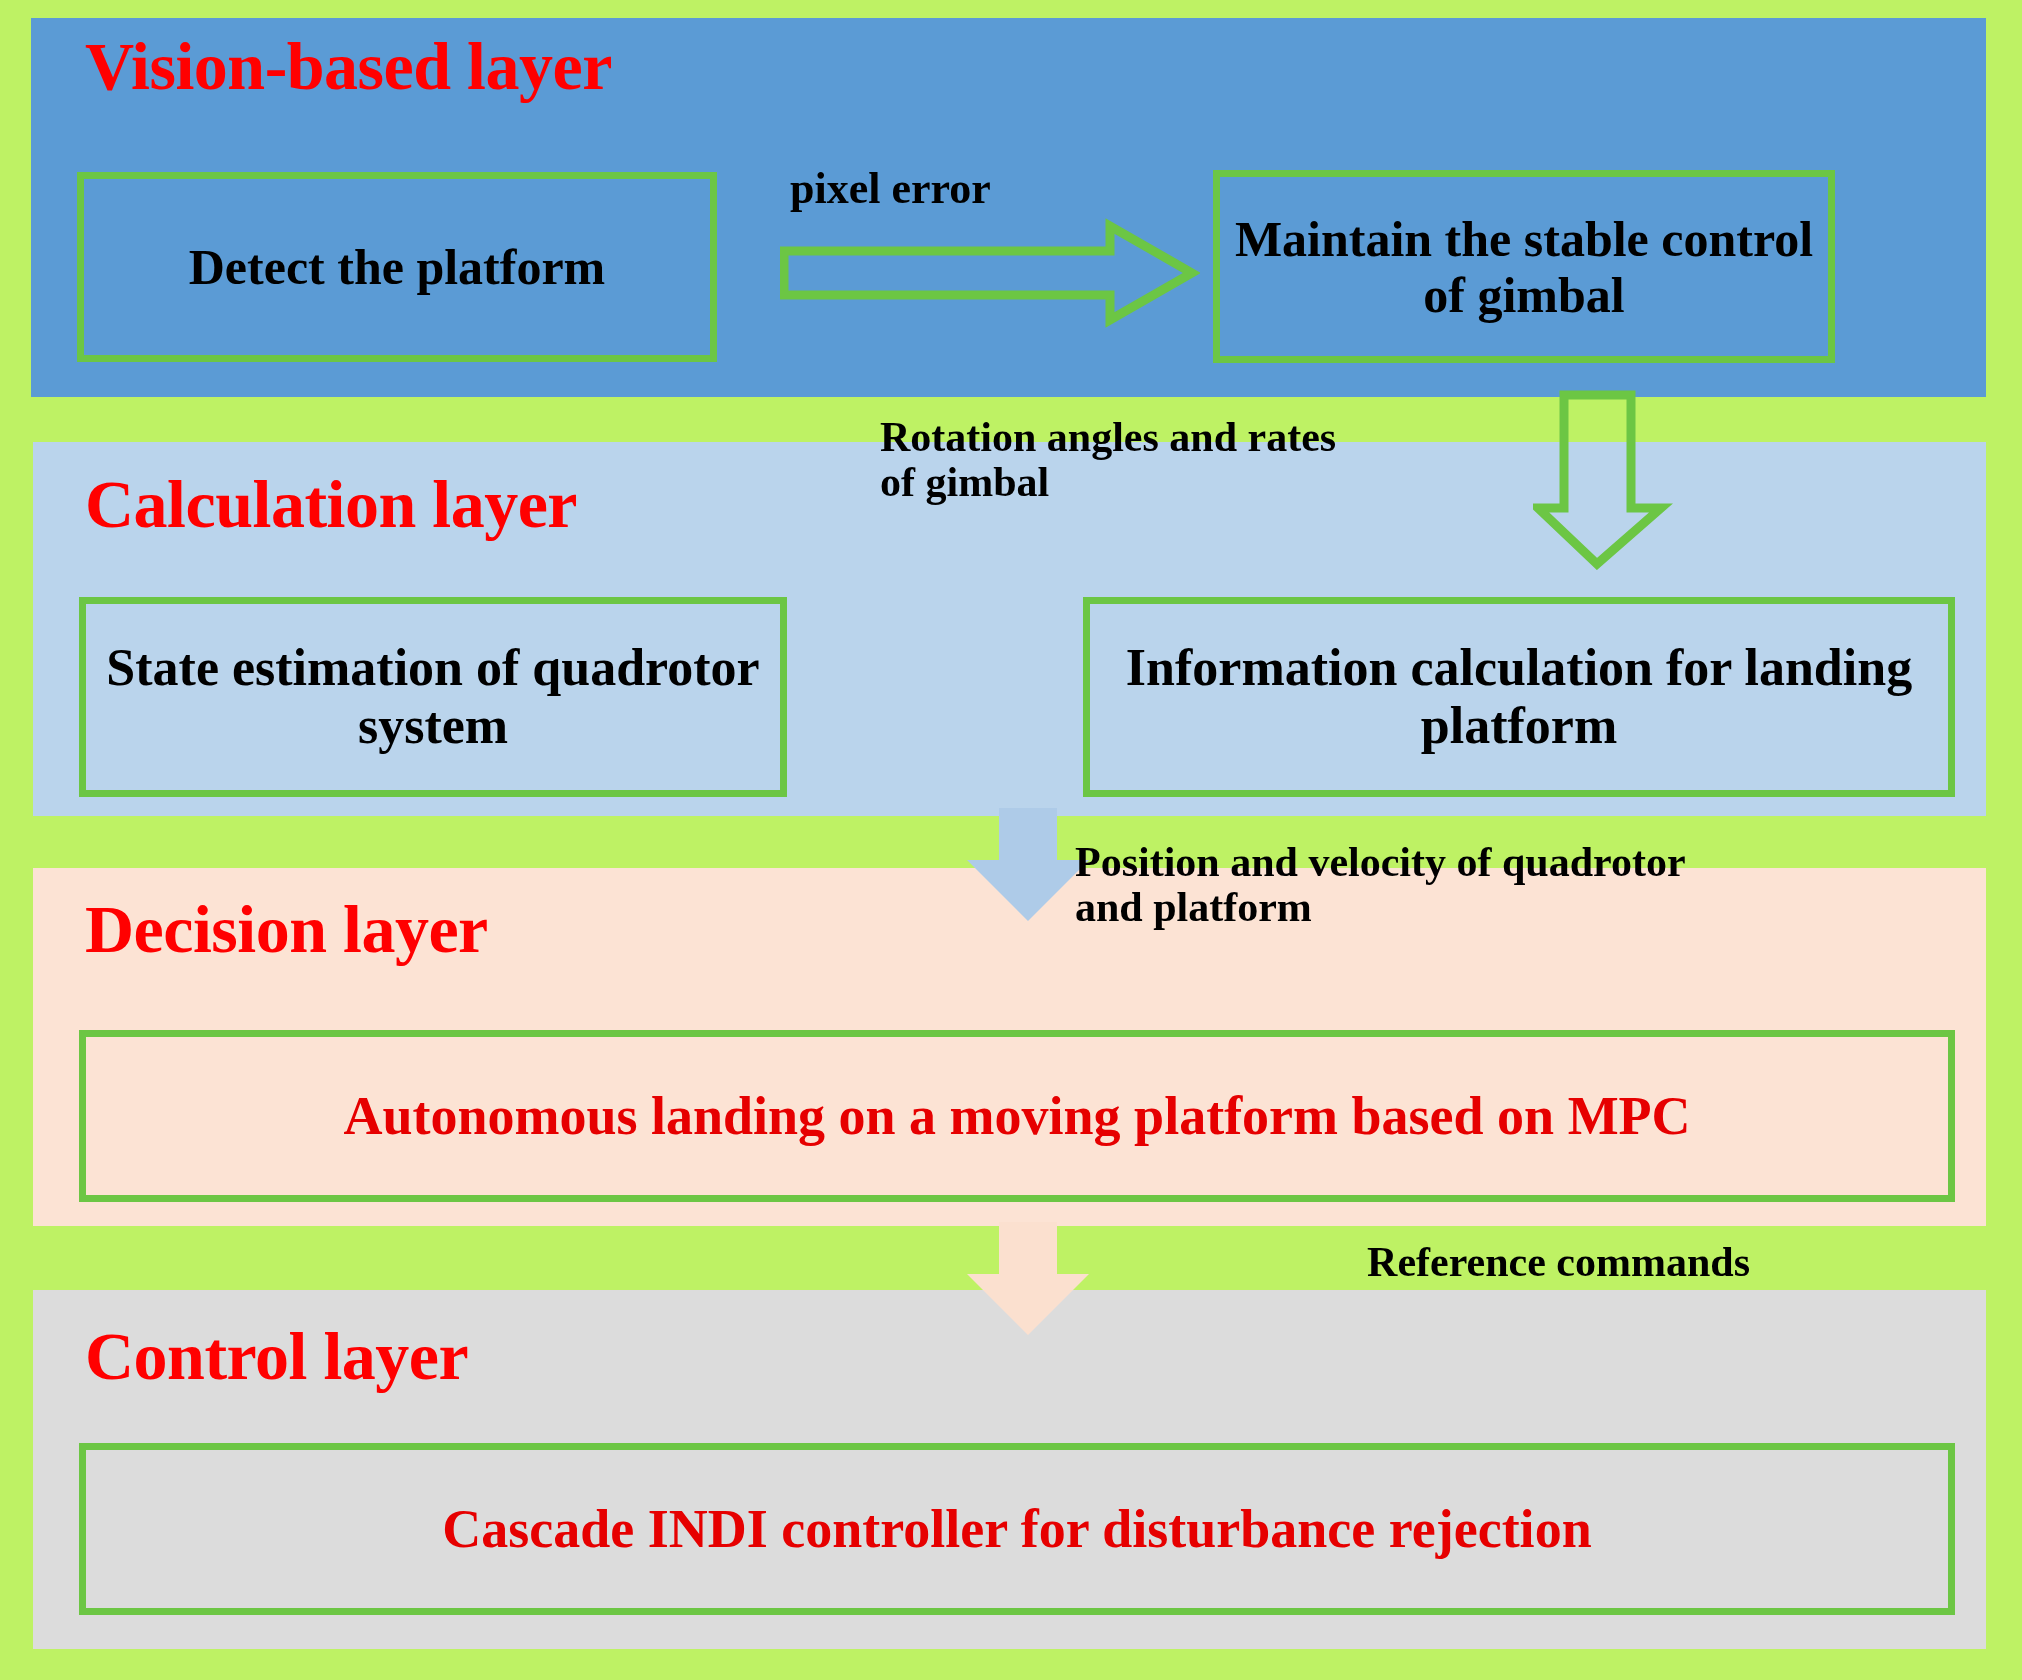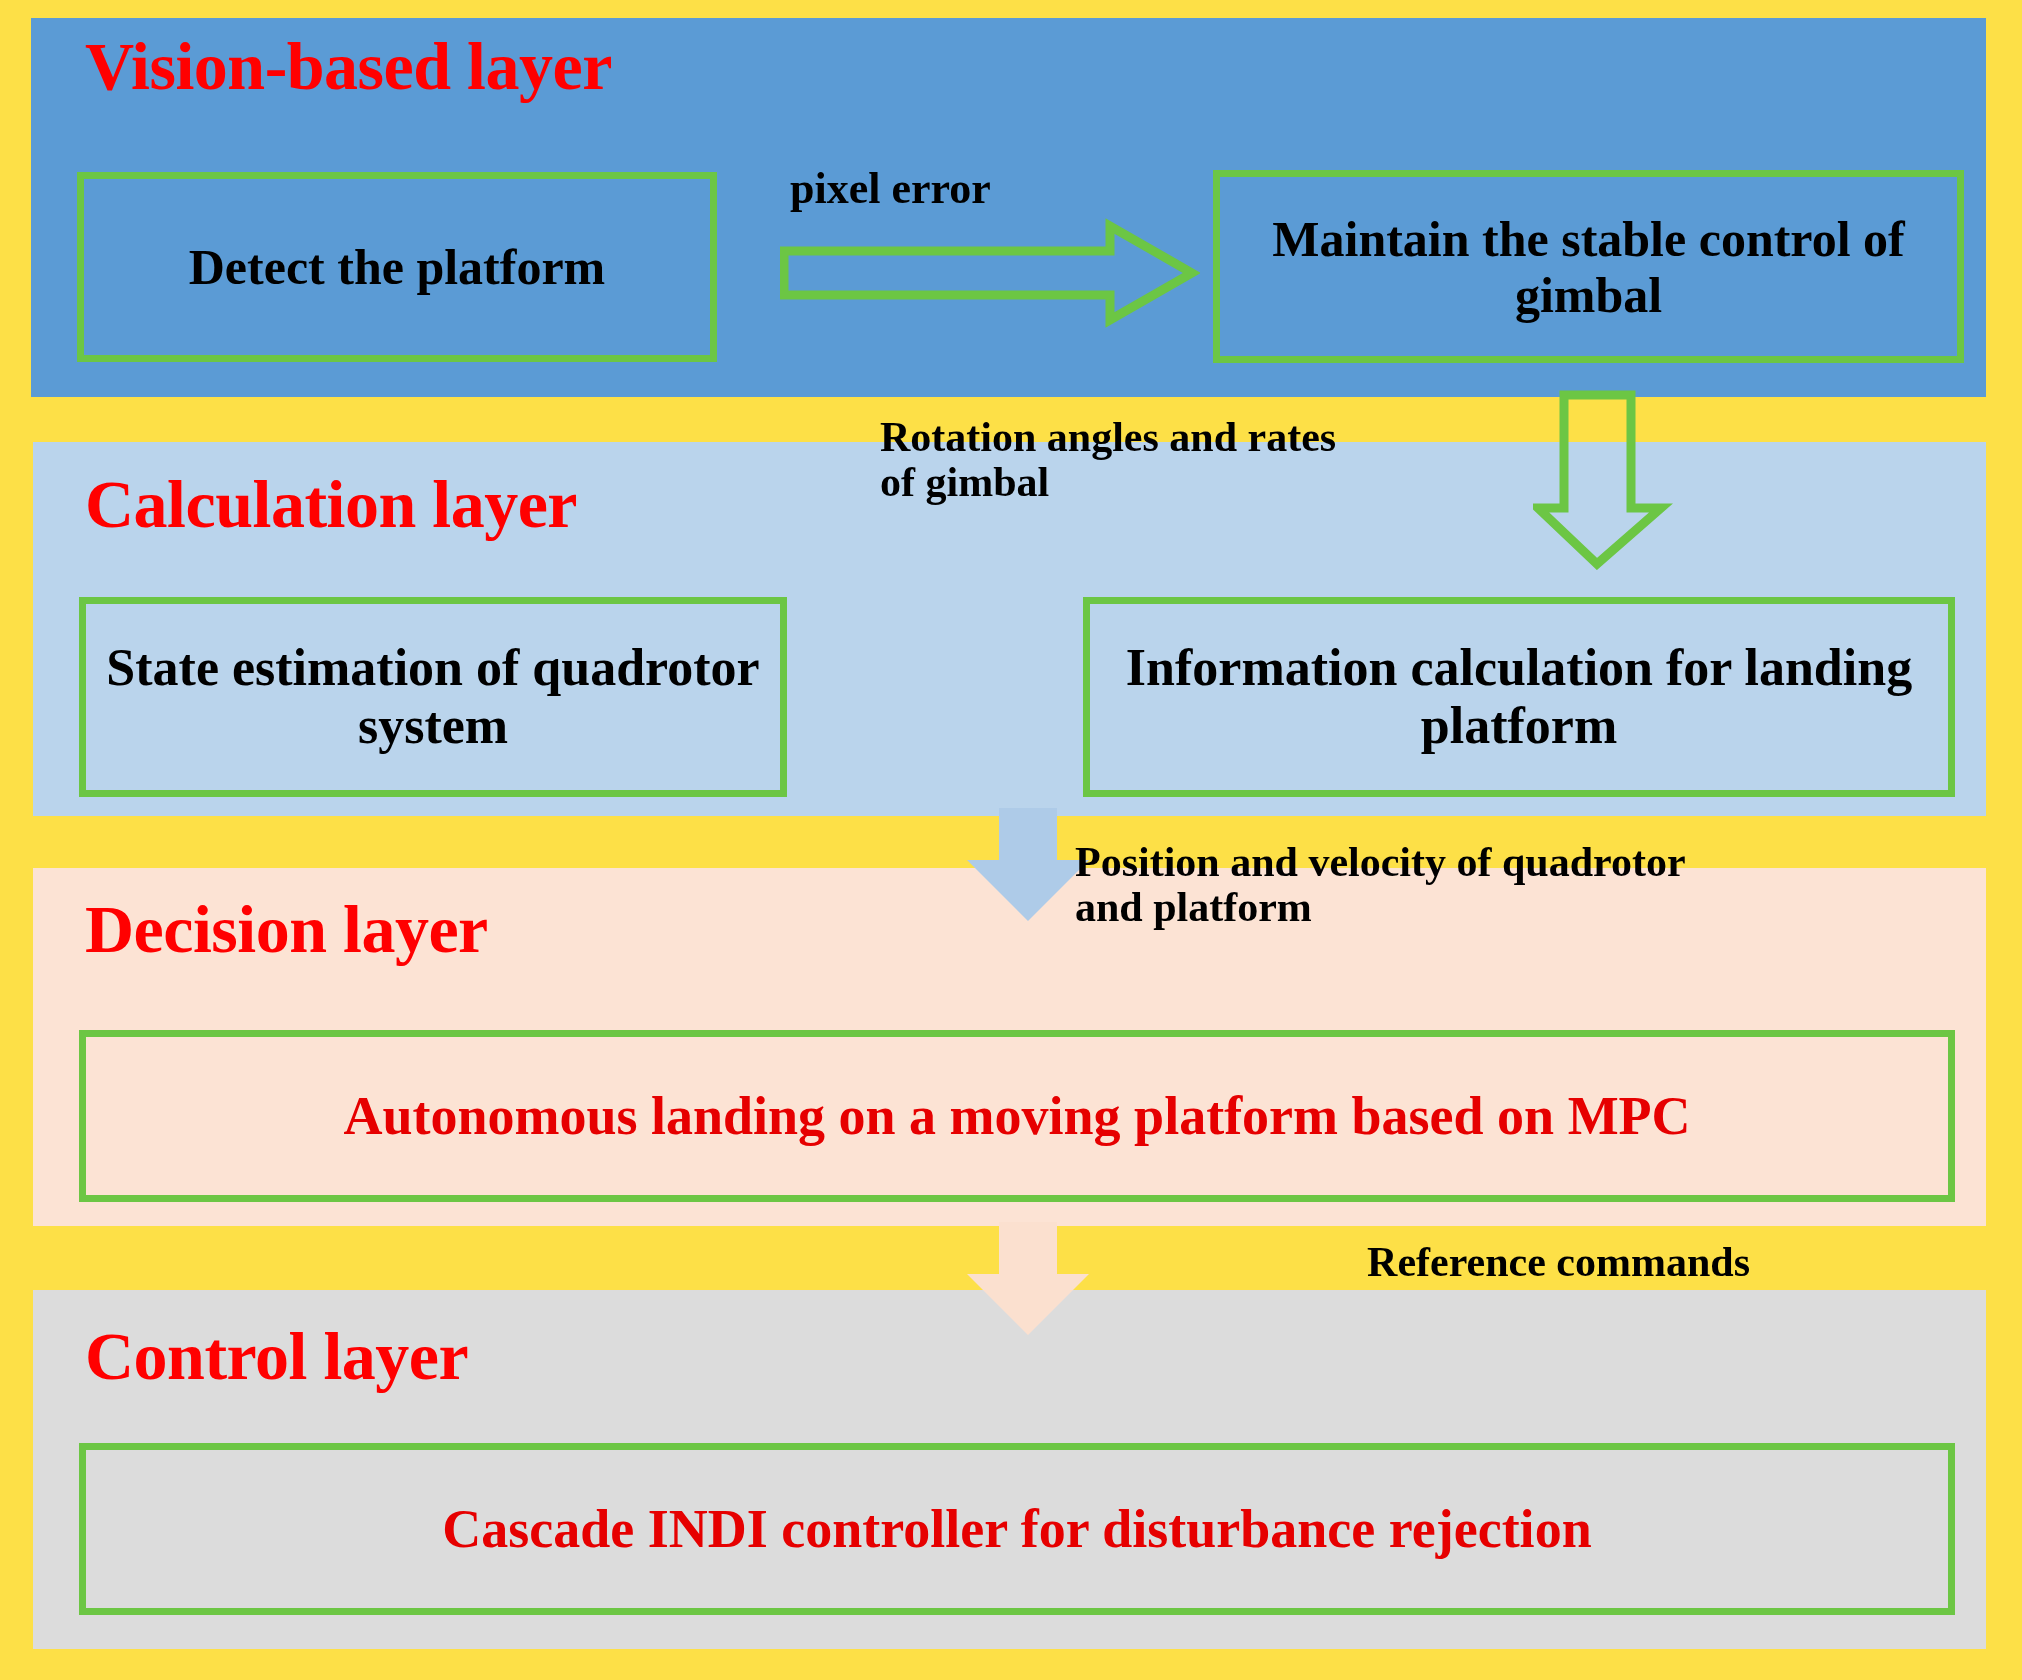--- a/index.html
+++ b/index.html
@@ -10,21 +10,21 @@
   body {
     width: 2022px;
     height: 1680px;
     font-family: "Liberation Serif", "DejaVu Serif", serif;
     overflow: hidden;
   }
   #canvas {
     position: relative;
     width: 2022px;
     height: 1680px;
-    background: #fde047;
+    background: #bef264;
     text-decoration: underline;
   }
 
   
   .layer-band {
     position: absolute;
     box-sizing: border-box;
   }
   .band-vision      { left: 31px;  top: 18px;   width: 1955px; height: 379px; background: #5B9BD5; }
   .band-calculation { left: 33px;  top: 442px;  width: 1953px; height: 374px; background: #BAD4EC; }
@@ -57,21 +57,21 @@
     text-align: center;
     color: #000000;
     font-weight: bold;
     line-height: 1.12;
   }
   .box-detect {
     left: 77px; top: 172px; width: 640px; height: 190px;
     font-size: 50px;
   }
   .box-gimbal {
-    left: 1213px; top: 170px; width: 751px; height: 193px;
+    left: 1213px; top: 170px; width: 622px; height: 193px;
     font-size: 50px;
     padding: 0 14px;
   }
   .box-state {
     left: 79px; top: 597px; width: 708px; height: 200px;
     font-size: 52px;
     padding: 0 12px;
   }
   .box-infocalc {
     left: 1083px; top: 597px; width: 872px; height: 200px;

